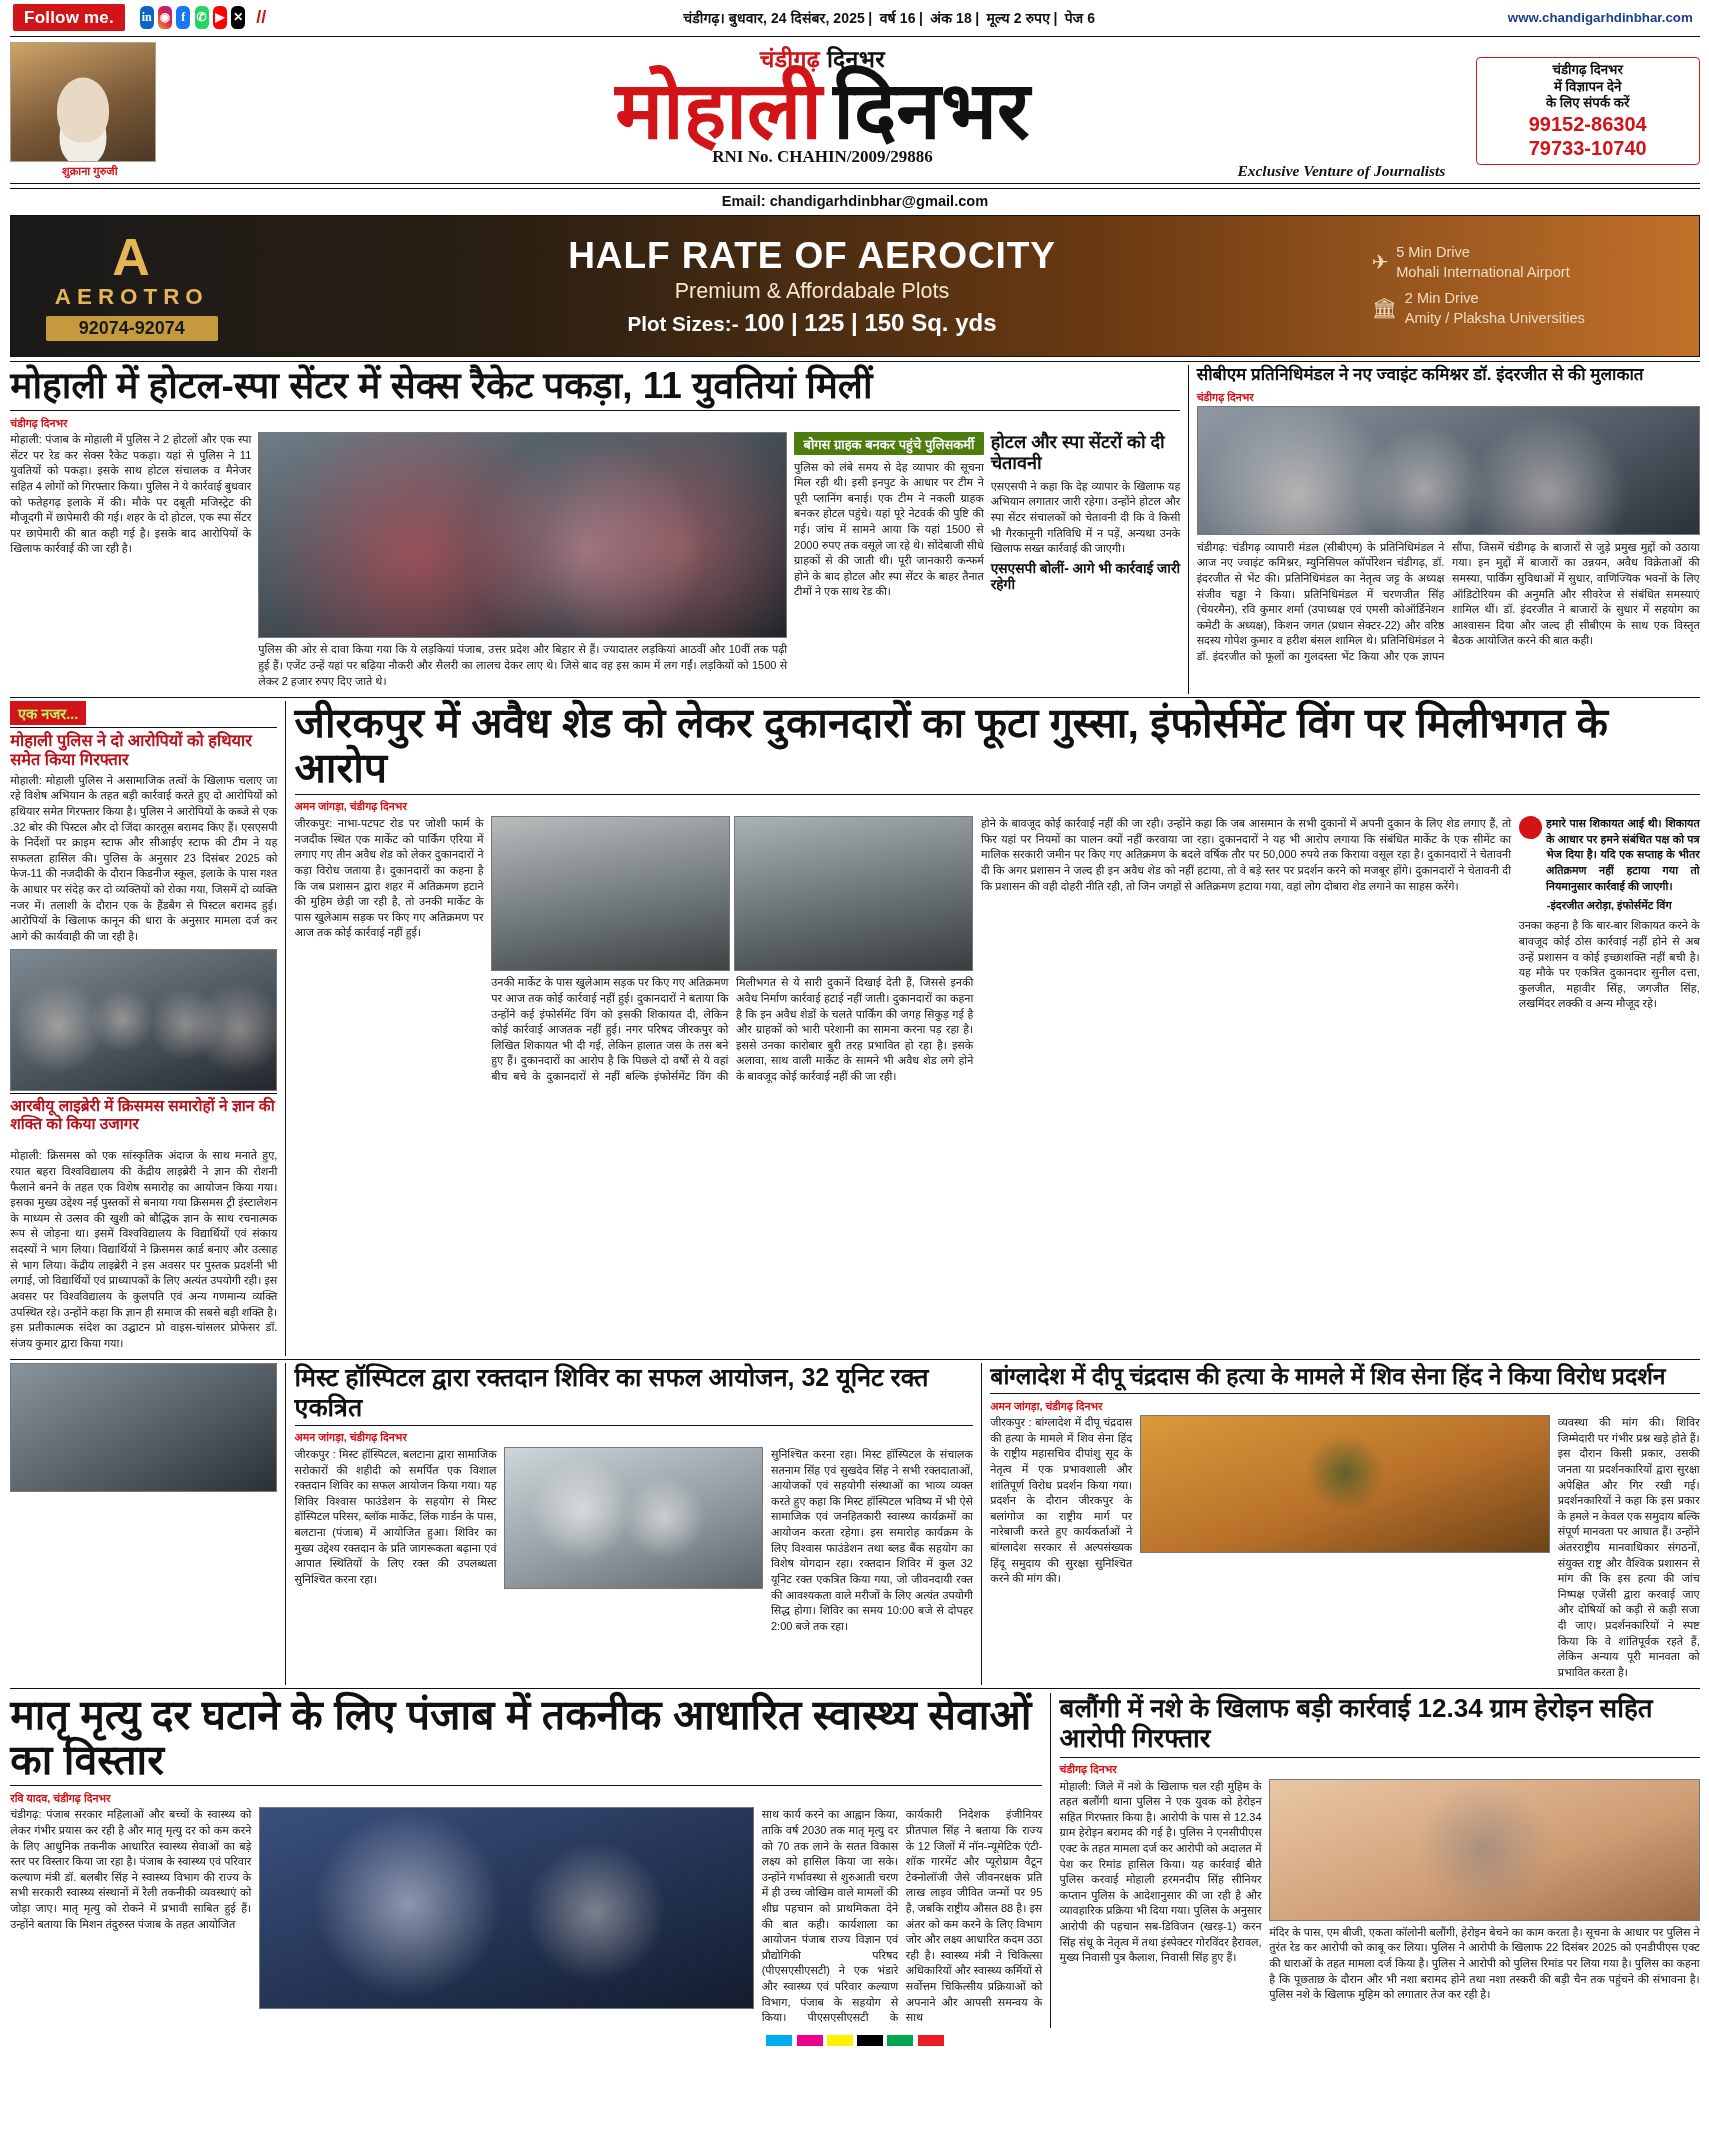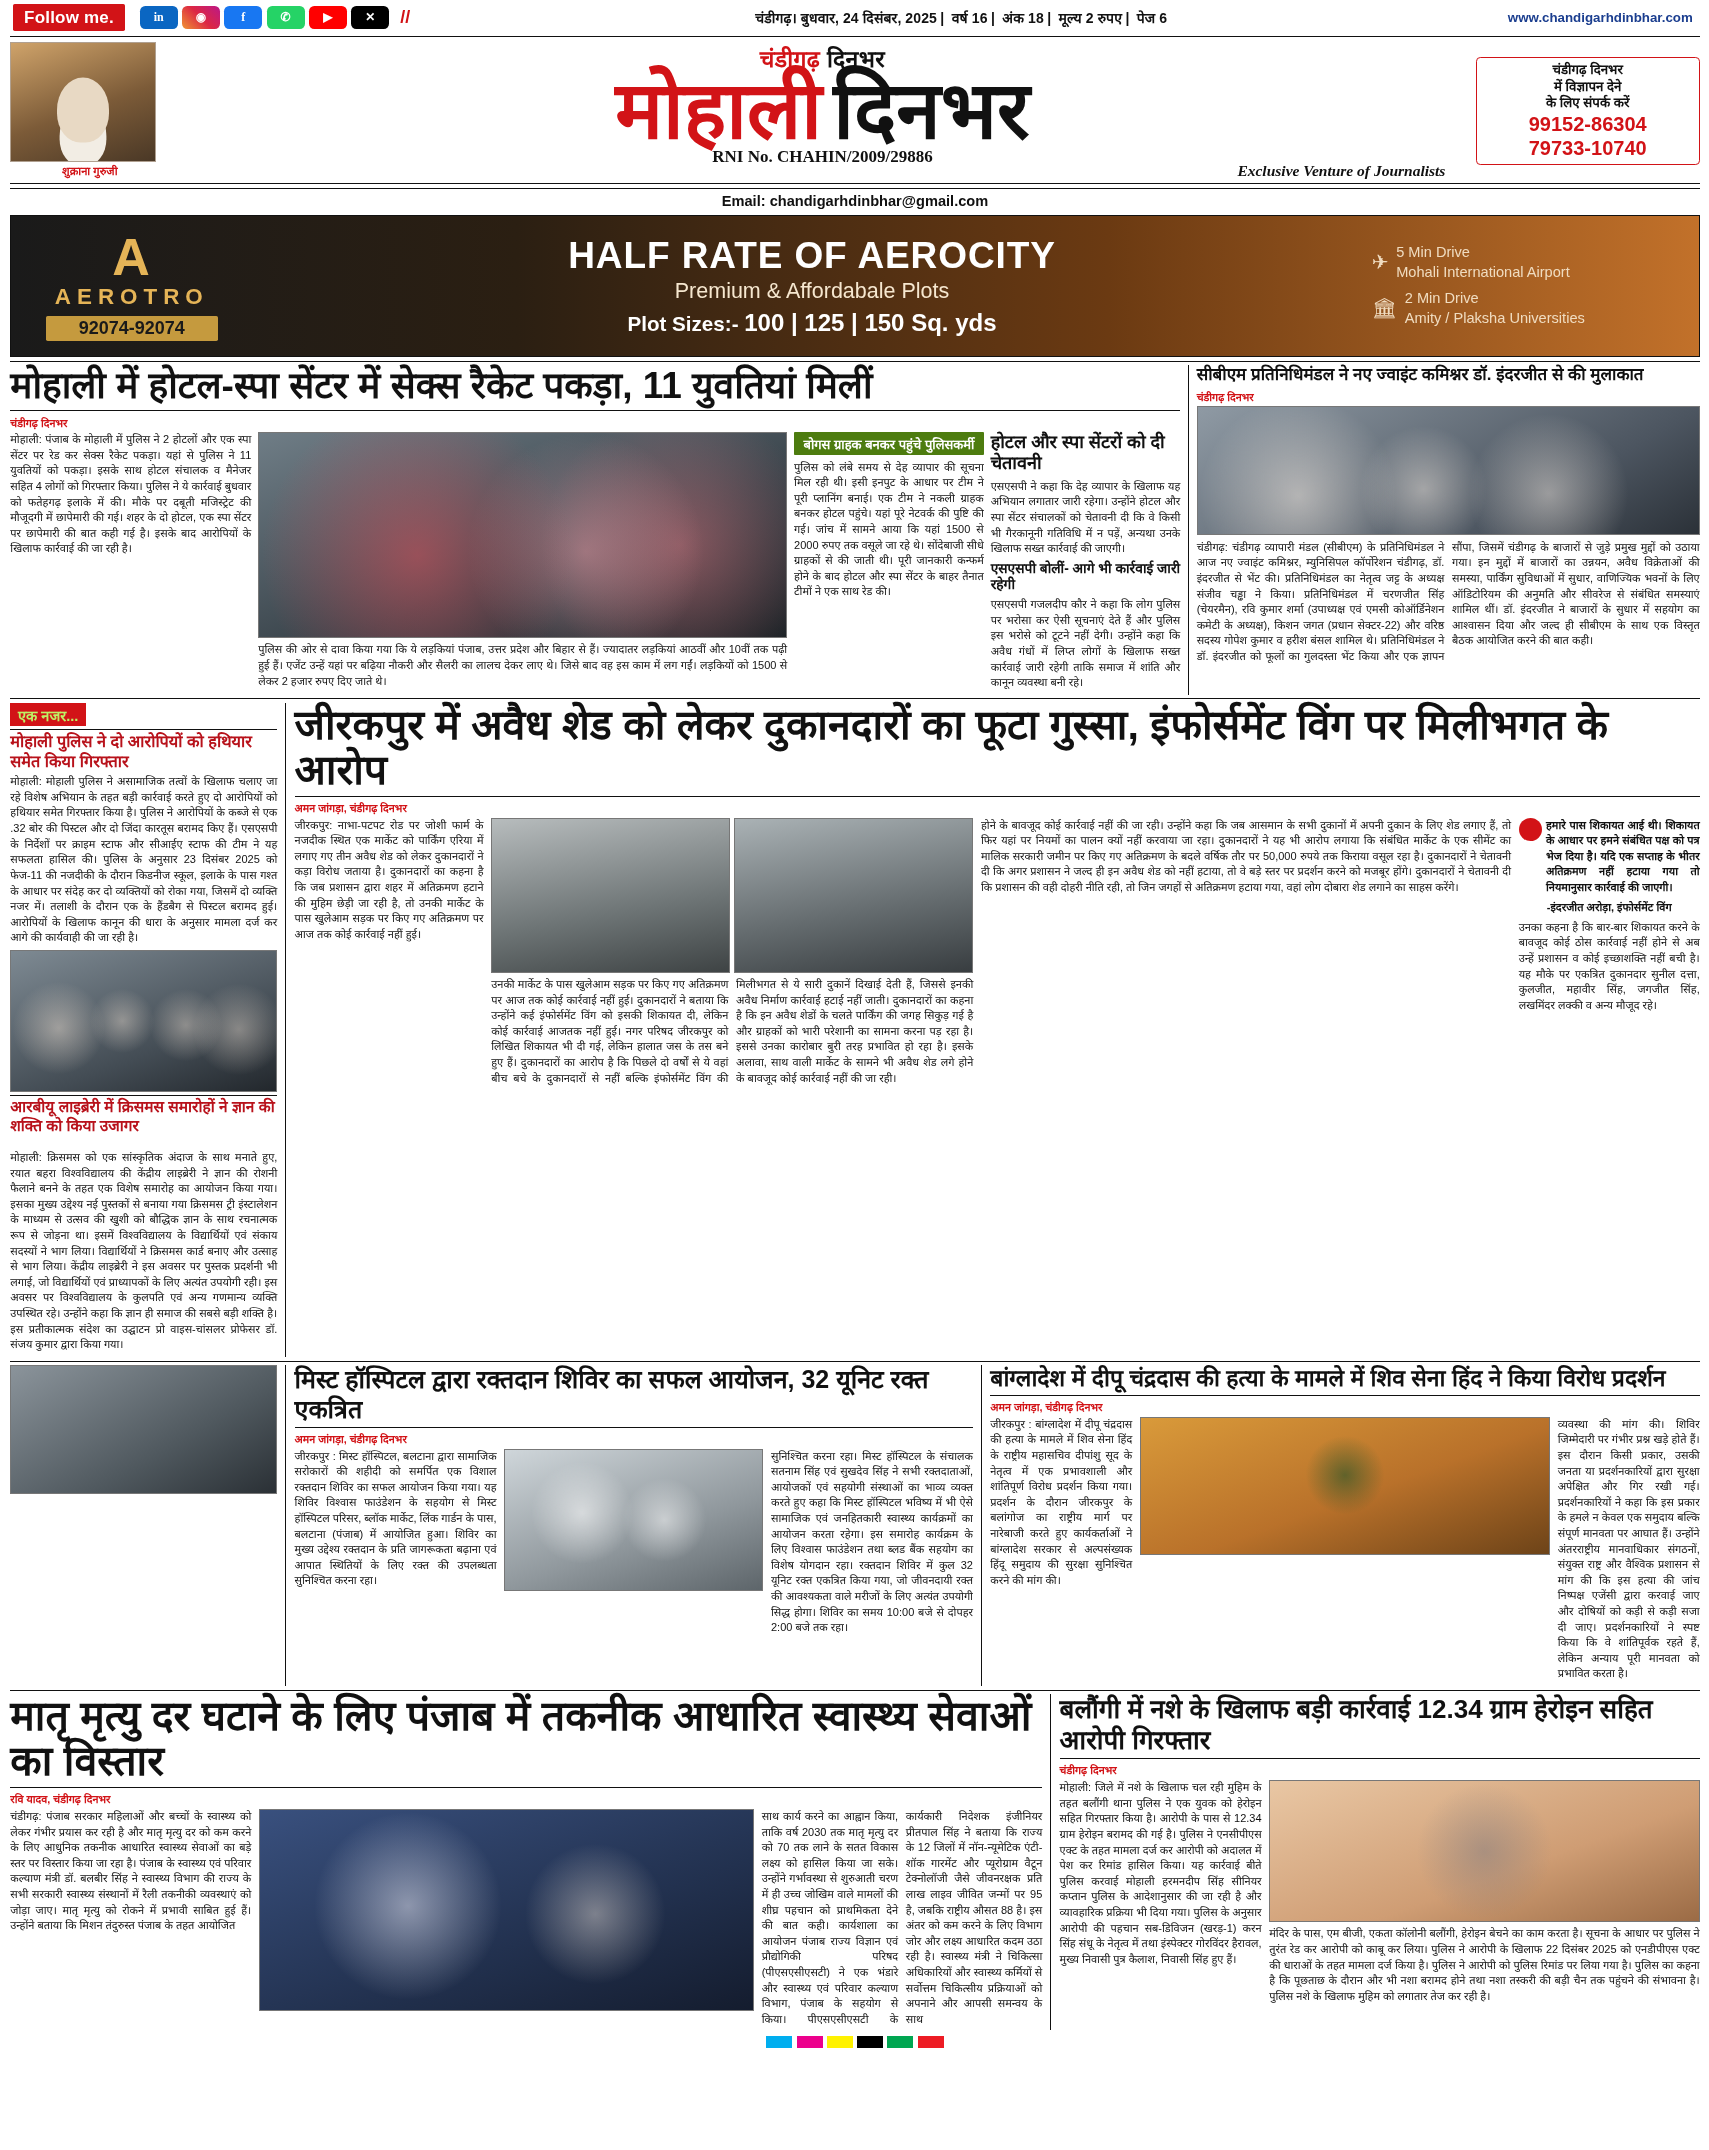--- a/index.html
+++ b/index.html
@@ -30,21 +30,21 @@
     background: #d21317;
     color: #fff;
     font-weight: bold;
     font-size: 17px;
     padding: 3.4px 11.2px;
     border-radius: 1.7px;
     letter-spacing: 0.2px;
   }
   .social-icons { display: flex; gap: 4.3px; align-items: center; margin-left: 7.7px; }
   .soc {
-    width: 38px; height: 22.4px; border-radius: 5.2px;
+    width: 14px; height: 22.4px; border-radius: 5.2px;
     display: flex; align-items: center; justify-content: center;
     color: #fff; font-size: 12px; font-weight: bold;
     font-family: "Liberation Serif", serif;
   }
   .soc.li { background: #0a66c2; }
   .soc.ig { background: linear-gradient(45deg,#f09433,#dc2743,#bc1888); }
   .soc.fb { background: #1877f2; }
   .soc.wa { background: #25d366; }
   .soc.yt { background: #ff0000; }
   .soc.tw { background: #000; }
@@ -315,23 +315,20 @@
           <div class="body-text" style="margin-top:4.3px;">
             <p>पुलिस को लंबे समय से देह व्यापार की सूचना मिल रही थी। इसी इनपुट के आधार पर टीम ने पूरी प्लानिंग बनाई। एक टीम ने नकली ग्राहक बनकर होटल पहुंचे। यहां पूरे नेटवर्क की पुष्टि की गई। जांच में सामने आया कि यहां 1500 से 2000 रुपए तक वसूले जा रहे थे। सोंदेबाजी सीधे ग्राहकों से की जाती थी। पूरी जानकारी कन्फर्म होने के बाद होटल और स्पा सेंटर के बाहर तैनात टीमों ने एक साथ रेड की।</p>
           </div>
         </div>
         <div style="flex:1;">
           <div class="headline" style="font-size:18px;">होटल और स्पा सेंटरों को दी चेतावनी</div>
           <div class="body-text" style="margin-top:4.3px;">
             <p>एसएसपी ने कहा कि देह व्यापार के खिलाफ यह अभियान लगातार जारी रहेगा। उन्होंने होटल और स्पा सेंटर संचालकों को चेतावनी दी कि वे किसी भी गैरकानूनी गतिविधि में न पड़ें, अन्यथा उनके खिलाफ सख्त कार्रवाई की जाएगी।</p>
           </div>
           <div class="headline" style="font-size:13.8px;">एसएसपी बोलीं- आगे भी कार्रवाई जारी रहेगी</div>
-          <div class="body-text" style="margin-top:3.4px;">
-            <p>एसएसपी गजलदीप कौर ने कहा कि लोग पुलिस पर भरोसा कर ऐसी सूचनाएं देते हैं और पुलिस इस भरोसे को टूटने नहीं देगी। उन्होंने कहा कि अवैध गंधों में लिप्त लोगों के खिलाफ सख्त कार्रवाई जारी रहेगी ताकि समाज में शांति और कानून व्यवस्था बनी रहे।</p>
-          </div>
         </div>
       </div>
     </div>
 
     <div class="col vline" style="padding-left:7.7px;">
       <div class="headline" style="font-size:17px;">सीबीएम प्रतिनिधिमंडल ने नए ज्वाइंट कमिश्नर डॉ. इंदरजीत से की मुलाकात</div>
       <div class="byline">चंडीगढ़ दिनभर</div>
       <div class="photo" style="height:129px;background:linear-gradient(150deg,#8f9aa4,#4c5560 70%,#2b3138);">
         <div class="glow" style="background:radial-gradient(circle at 20% 70%, rgba(250,240,230,.5), transparent 24%),radial-gradient(circle at 45% 65%, rgba(250,240,230,.45), transparent 22%),radial-gradient(circle at 70% 68%, rgba(250,240,230,.45), transparent 22%);"></div>
       </div>

